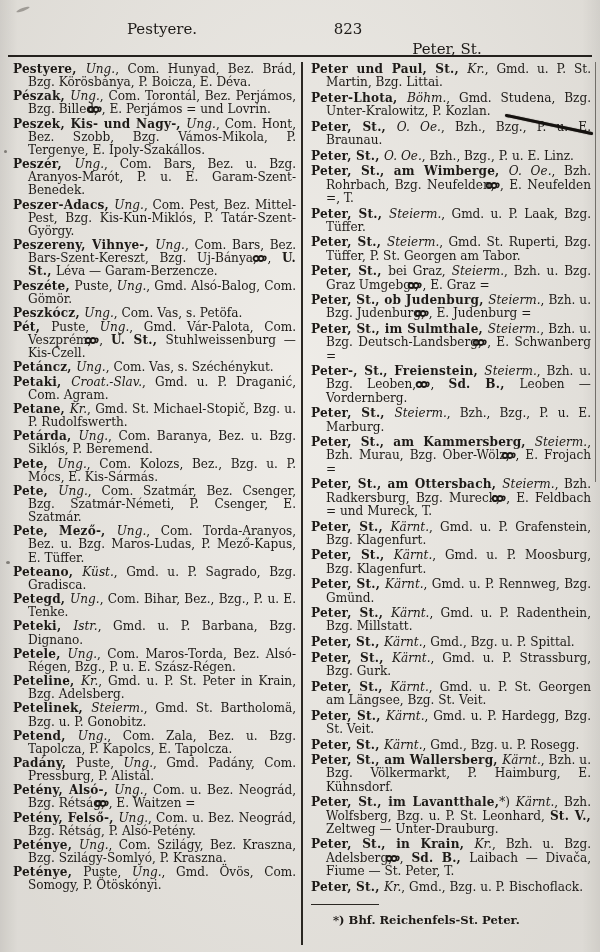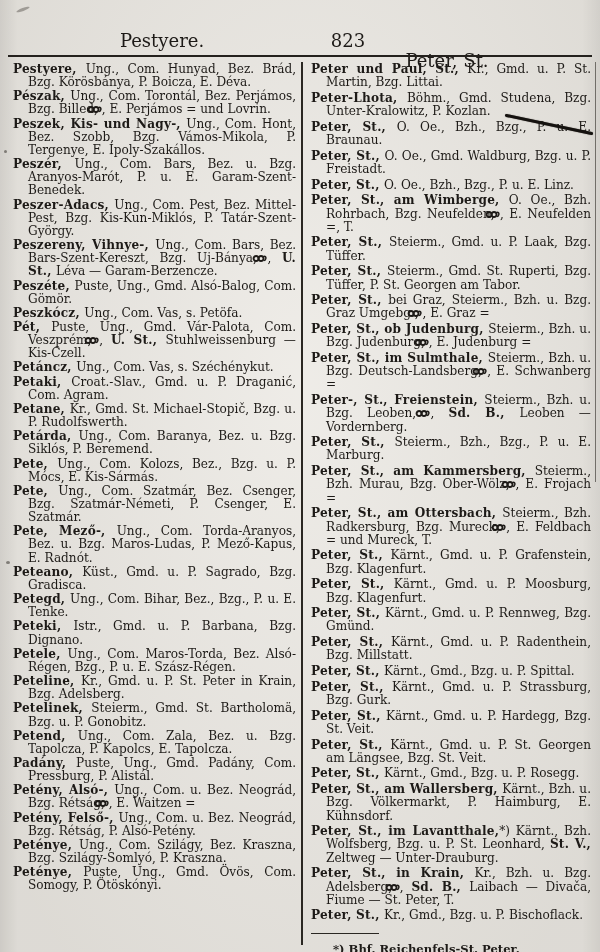--- a/index.html
+++ b/index.html
@@ -8,22 +8,22 @@
     width:600px;height:952px;
     background:#e9e6e0;
     background-image:
       radial-gradient(ellipse at 50% 40%, rgba(255,255,255,0.25), rgba(0,0,0,0.05) 90%),
       linear-gradient(90deg, rgba(0,0,0,0.07), rgba(0,0,0,0) 3%, rgba(0,0,0,0) 97%, rgba(0,0,0,0.06));
     font-family:"DejaVu Serif","Liberation Serif",serif;
     color:#1d1a17;
     overflow:hidden;
   }
   .running-head{
-    position:absolute;top:30px;left:0;width:100%;height:20px;
-    font-size:18px;
+    position:absolute;top:20px;left:0;width:100%;height:20px;
+    font-size:15px;
   }
   .running-head .lt{position:absolute;left:27%;transform:translateX(-50%);}
   .running-head .pn{position:absolute;left:50%;transform:translateX(-50%);margin-left:48px;}
   .running-head .rt{position:absolute;left:74.5%;transform:translateX(-50%);margin-top:20px;}
   .head-rule{
     position:absolute;top:55px;left:8px;right:8px;height:2px;
     background:#24211d;
   }
   .col-divider{
     position:absolute;top:62px;bottom:7px;left:301px;width:1.5px;
@@ -37,21 +37,21 @@
   }
   .col-left{left:13px;width:283px;}
   .col-right{left:311px;width:280px;line-height:13.2px;}
   .entry{
     margin:0 0 1px 0;
     padding-left:15px;
     text-indent:-15px;
   }
   .col-right .entry{margin-bottom:2.5px;}
   .b{font-weight:700;letter-spacing:0.2px;}
-  .i{}
+  .i{font-style:italic;}
   .r{}
   .posthorn{display:inline-block;vertical-align:-1px;line-height:0;}
   .posthorn svg{display:inline;}
   .footnote-block{margin-top:10px;}
   .footnote-rule{width:68px;border-top:1.5px solid #2a2722;margin:0 0 9px 0;}
   .footnote-text{font-weight:700;font-size:11.6px;padding-left:22px;text-indent:0;}
   .ink-stroke{
     position:absolute;top:123px;left:504px;width:90px;height:3.2px;
     background:#15120f;border-radius:2px;
     transform:rotate(12deg);
@@ -101,21 +101,21 @@
             <circle cx="5.5" cy="6" r="3.4" fill="none" stroke="#1d1a17" stroke-width="2.6"></circle>
             <circle cx="12" cy="6" r="3.4" fill="none" stroke="#1d1a17" stroke-width="2.6"></circle>
             <path d="M15 3.5 q4 -1.5 3.5 2.5 q-0.4 2.8 -3 2.5" fill="none" stroke="#1d1a17" stroke-width="2"></path>
           </svg></span><span class="r">, </span><span class="b">U. St., </span><span class="r">Stuhlweissenburg — Kis-Czell.</span></p>
       <p class="entry"><span class="b">Petáncz, </span><span class="i">Ung.</span><span class="r">, Com. Vas, s. Széchénykut.</span></p>
       <p class="entry"><span class="b">Petaki, </span><span class="i">Croat.-Slav.</span><span class="r">, Gmd. u. P. Draganić, Com. Agram.</span></p>
       <p class="entry"><span class="b">Petane, </span><span class="i">Kr.</span><span class="r">, Gmd. St. Michael-Stopič, Bzg. u. P. Rudolfswerth.</span></p>
       <p class="entry"><span class="b">Petárda, </span><span class="i">Ung.</span><span class="r">, Com. Baranya, Bez. u. Bzg. Siklós, P. Beremend.</span></p>
       <p class="entry"><span class="b">Pete, </span><span class="i">Ung.</span><span class="r">, Com. Kolozs, Bez., Bzg. u. P. Mócs, E. Kis-Sármás.</span></p>
       <p class="entry"><span class="b">Pete, </span><span class="i">Ung.</span><span class="r">, Com. Szatmár, Bez. Csenger, Bzg. Szatmár-Németi, P. Csenger, E. Szatmár.</span></p>
-      <p class="entry"><span class="b">Pete, Mező-, </span><span class="i">Ung.</span><span class="r">, Com. Torda-Aranyos, Bez. u. Bzg. Maros-Ludas, P. Mező-Kapus, E. Radnót.</span></p>
+      <p class="entry"><span class="b">Pete, Mező-, </span><span class="i">Ung.</span><span class="r">, Com. Torda-Aranyos, Bez. u. Bzg. Maros-Ludas, P. Mező-Kapus, E. Tüffer.</span></p>
       <p class="entry"><span class="b">Peteano, </span><span class="i">Küst.</span><span class="r">, Gmd. u. P. Sagrado, Bzg. Gradisca.</span></p>
       <p class="entry"><span class="b">Petegd, </span><span class="i">Ung.</span><span class="r">, Com. Bihar, Bez., Bzg., P. u. E. Tenke.</span></p>
       <p class="entry"><span class="b">Peteki, </span><span class="i">Istr.</span><span class="r">, Gmd. u. P. Barbana, Bzg. Dignano.</span></p>
       <p class="entry"><span class="b">Petele, </span><span class="i">Ung.</span><span class="r">, Com. Maros-Torda, Bez. Alsó-Régen, Bzg., P. u. E. Szász-Régen.</span></p>
       <p class="entry"><span class="b">Peteline, </span><span class="i">Kr.</span><span class="r">, Gmd. u. P. St. Peter in Krain, Bzg. Adelsberg.</span></p>
       <p class="entry"><span class="b">Petelinek, </span><span class="i">Steierm.</span><span class="r">, Gmd. St. Bartholomä, Bzg. u. P. Gonobitz.</span></p>
       <p class="entry"><span class="b">Petend, </span><span class="i">Ung.</span><span class="r">, Com. Zala, Bez. u. Bzg. Tapolcza, P. Kapolcs, E. Tapolcza.</span></p>
       <p class="entry"><span class="b">Padány, </span><span class="r">Puste, </span><span class="i">Ung.</span><span class="r">, Gmd. Padány, Com. Pressburg, P. Alistál.</span></p>
       <p class="entry"><span class="b">Petény, Alsó-, </span><span class="i">Ung.</span><span class="r">, Com. u. Bez. Neográd, Bzg. Rétság, </span><span class="posthorn"><svg width="15" height="9" viewBox="0 0 20 12" aria-hidden="true">
             <circle cx="5.5" cy="6" r="3.4" fill="none" stroke="#1d1a17" stroke-width="2.6"></circle>
@@ -125,21 +125,20 @@
       <p class="entry"><span class="b">Petény, Felső-, </span><span class="i">Ung.</span><span class="r">, Com. u. Bez. Neográd, Bzg. Rétság, P. Alsó-Petény.</span></p>
       <p class="entry"><span class="b">Peténye, </span><span class="i">Ung.</span><span class="r">, Com. Szilágy, Bez. Kraszna, Bzg. Szilágy-Somlyó, P. Kraszna.</span></p>
       <p class="entry"><span class="b">Peténye, </span><span class="r">Puste, </span><span class="i">Ung.</span><span class="r">, Gmd. Övös, Com. Somogy, P. Ötöskónyi.</span></p>
     </div>
 
   <div class="col col-right">
 
   <p class="entry"><span class="b">Peter und Paul, St., </span><span class="i">Kr.</span><span class="r">, Gmd. u. P. St. Martin, Bzg. Littai.</span></p>
       <p class="entry"><span class="b">Peter-Lhota, </span><span class="i">Böhm.</span><span class="r">, Gmd. Studena, Bzg. Unter-Kralowitz, P. Kozlan.</span></p>
       <p class="entry"><span class="b">Peter, St., </span><span class="i">O. Oe.</span><span class="r">, Bzh., Bzg., P. u. E. Braunau.</span></p>
-      <p class="entry"><span class="b">Peter, St., </span><span class="i">O. Oe.</span><span class="r">, Gmd. Waldburg, Bzg. u. P. Freistadt.</span></p>
       <p class="entry"><span class="b">Peter, St., </span><span class="i">O. Oe.</span><span class="r">, Bzh., Bzg., P. u. E. Linz.</span></p>
       <p class="entry"><span class="b">Peter, St., am Wimberge, </span><span class="i">O. Oe.</span><span class="r">, Bzh. Rohrbach, Bzg. Neufelden, </span><span class="posthorn"><svg width="15" height="9" viewBox="0 0 20 12" aria-hidden="true">
             <circle cx="5.5" cy="6" r="3.4" fill="none" stroke="#1d1a17" stroke-width="2.6"></circle>
             <circle cx="12" cy="6" r="3.4" fill="none" stroke="#1d1a17" stroke-width="2.6"></circle>
             <path d="M15 3.5 q4 -1.5 3.5 2.5 q-0.4 2.8 -3 2.5" fill="none" stroke="#1d1a17" stroke-width="2"></path>
           </svg></span><span class="r">, E. Neufelden =, T.</span></p>
       <p class="entry"><span class="b">Peter, St., </span><span class="i">Steierm.</span><span class="r">, Gmd. u. P. Laak, Bzg. Tüffer.</span></p>
       <p class="entry"><span class="b">Peter, St., </span><span class="i">Steierm.</span><span class="r">, Gmd. St. Ruperti, Bzg. Tüffer, P. St. Georgen am Tabor.</span></p>
       <p class="entry"><span class="b">Peter, St., </span><span class="r">bei Graz, </span><span class="i">Steierm.</span><span class="r">, Bzh. u. Bzg. Graz Umgebg., </span><span class="posthorn"><svg width="15" height="9" viewBox="0 0 20 12" aria-hidden="true">
             <circle cx="5.5" cy="6" r="3.4" fill="none" stroke="#1d1a17" stroke-width="2.6"></circle>
@@ -171,22 +170,22 @@
             <circle cx="5.5" cy="6" r="3.4" fill="none" stroke="#1d1a17" stroke-width="2.6"></circle>
             <circle cx="12" cy="6" r="3.4" fill="none" stroke="#1d1a17" stroke-width="2.6"></circle>
             <path d="M15 3.5 q4 -1.5 3.5 2.5 q-0.4 2.8 -3 2.5" fill="none" stroke="#1d1a17" stroke-width="2"></path>
           </svg></span><span class="r">, E. Feldbach = und Mureck, T.</span></p>
       <p class="entry"><span class="b">Peter, St., </span><span class="i">Kärnt.</span><span class="r">, Gmd. u. P. Grafenstein, Bzg. Klagenfurt.</span></p>
       <p class="entry"><span class="b">Peter, St., </span><span class="i">Kärnt.</span><span class="r">, Gmd. u. P. Moosburg, Bzg. Klagenfurt.</span></p>
       <p class="entry"><span class="b">Peter, St., </span><span class="i">Kärnt.</span><span class="r">, Gmd. u. P. Rennweg, Bzg. Gmünd.</span></p>
       <p class="entry"><span class="b">Peter, St., </span><span class="i">Kärnt.</span><span class="r">, Gmd. u. P. Radenthein, Bzg. Millstatt.</span></p>
       <p class="entry"><span class="b">Peter, St., </span><span class="i">Kärnt.</span><span class="r">, Gmd., Bzg. u. P. Spittal.</span></p>
       <p class="entry"><span class="b">Peter, St., </span><span class="i">Kärnt.</span><span class="r">, Gmd. u. P. Strassburg, Bzg. Gurk.</span></p>
+      <p class="entry"><span class="b">Peter, St., </span><span class="i">Kärnt.</span><span class="r">, Gmd. u. P. St. Georgen am Längsee, Bzg. St. Veit.</span></p>
       <p class="entry"><span class="b">Peter, St., </span><span class="i">Kärnt.</span><span class="r">, Gmd. u. P. Hardegg, Bzg. St. Veit.</span></p>
-      <p class="entry"><span class="b">Peter, St., </span><span class="i">Kärnt.</span><span class="r">, Gmd. u. P. St. Georgen am Längsee, Bzg. St. Veit.</span></p>
       <p class="entry"><span class="b">Peter, St., </span><span class="i">Kärnt.</span><span class="r">, Gmd., Bzg. u. P. Rosegg.</span></p>
       <p class="entry"><span class="b">Peter, St., am Wallersberg, </span><span class="i">Kärnt.</span><span class="r">, Bzh. u. Bzg. Völkermarkt, P. Haimburg, E. Kühnsdorf.</span></p>
       <p class="entry"><span class="b">Peter, St., im Lavantthale,</span><span class="r">*) </span><span class="i">Kärnt.</span><span class="r">, Bzh. Wolfsberg, Bzg. u. P. St. Leonhard, </span><span class="b">St. V., </span><span class="r">Zeltweg — Unter-Drauburg.</span></p>
       <p class="entry"><span class="b">Peter, St., in Krain, </span><span class="i">Kr.</span><span class="r">, Bzh. u. Bzg. Adelsberg, </span><span class="posthorn"><svg width="15" height="9" viewBox="0 0 20 12" aria-hidden="true">
             <circle cx="5.5" cy="6" r="3.4" fill="none" stroke="#1d1a17" stroke-width="2.6"></circle>
             <circle cx="12" cy="6" r="3.4" fill="none" stroke="#1d1a17" stroke-width="2.6"></circle>
             <path d="M15 3.5 q4 -1.5 3.5 2.5 q-0.4 2.8 -3 2.5" fill="none" stroke="#1d1a17" stroke-width="2"></path>
           </svg></span><span class="r">, </span><span class="b">Sd. B., </span><span class="r">Laibach — Divača, Fiume — St. Peter, T.</span></p>
       <p class="entry"><span class="b">Peter, St., </span><span class="i">Kr.</span><span class="r">, Gmd., Bzg. u. P. Bischoflack.</span></p>
       <div class="footnote-block">

